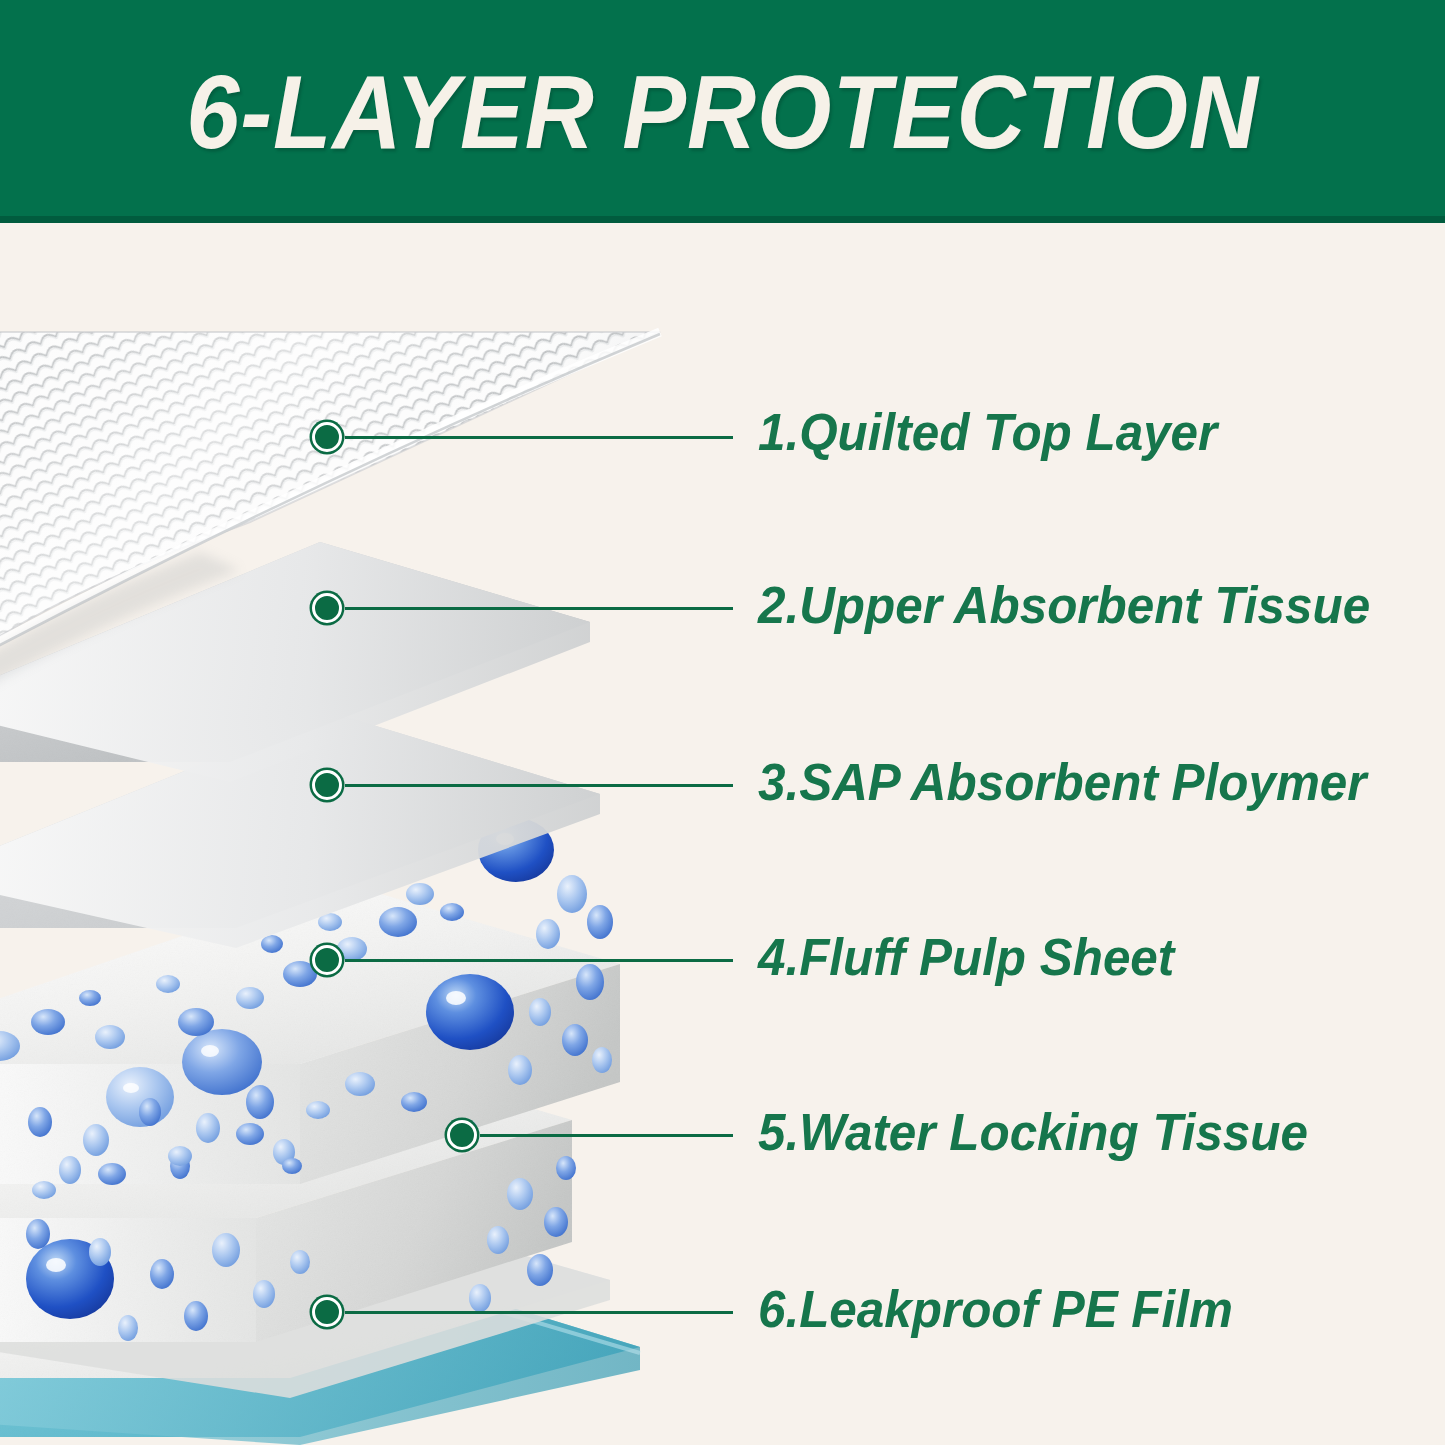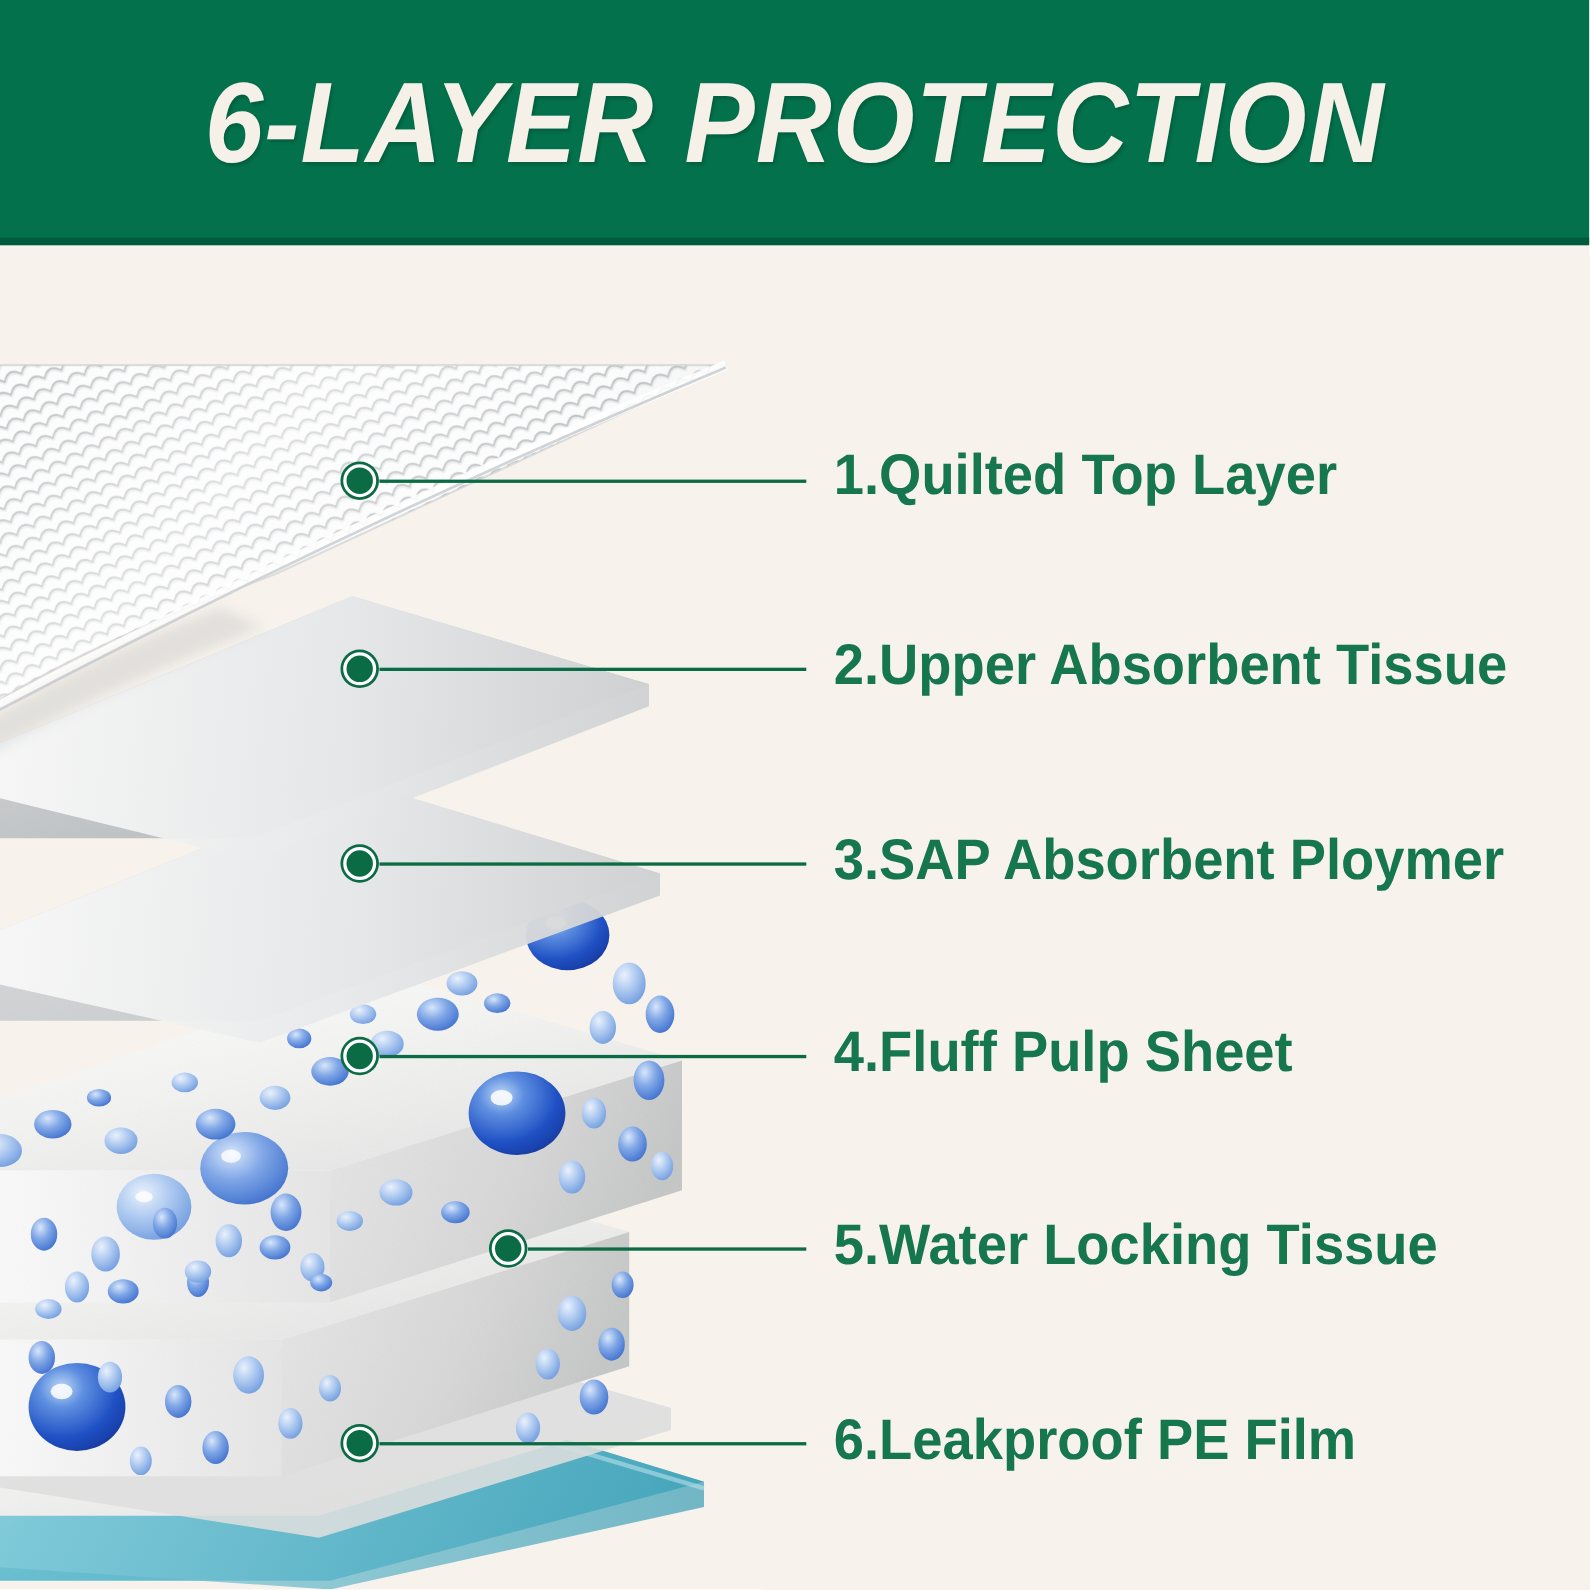--- a/index.html
+++ b/index.html
@@ -63,20 +63,21 @@
   }
   #artwork svg { display: block; }
 
   
   #callouts {
     position: absolute;
     left: 0; top: 0;
     width: 1424px; height: 1445px;
     z-index: 30;
     pointer-events: none;
+    font-style: italic;
   }
   .callout { position: absolute; pointer-events: auto; }
 
   .callout-dot {
     position: absolute;
     width: 30px; height: 30px;
     border-radius: 50%;
     background: #0B6B44;
     border: 3px solid #ffffff;
     box-shadow: 0 0 0 2.5px #0B6B44;

